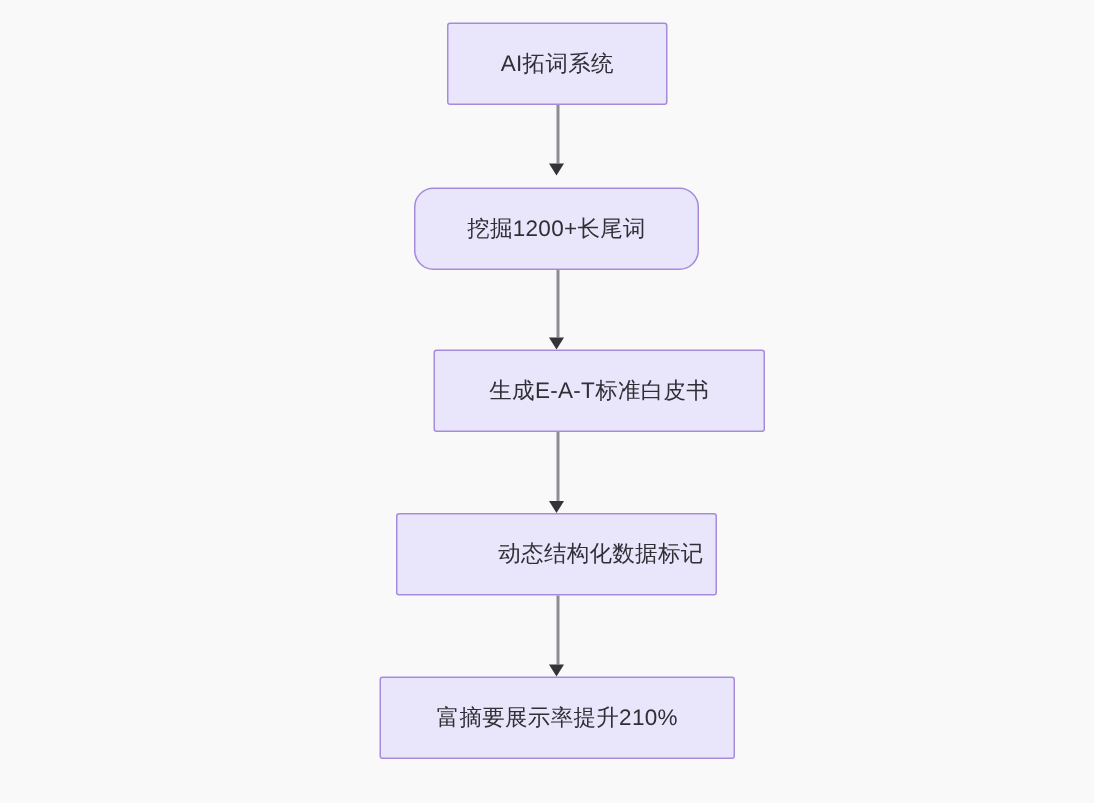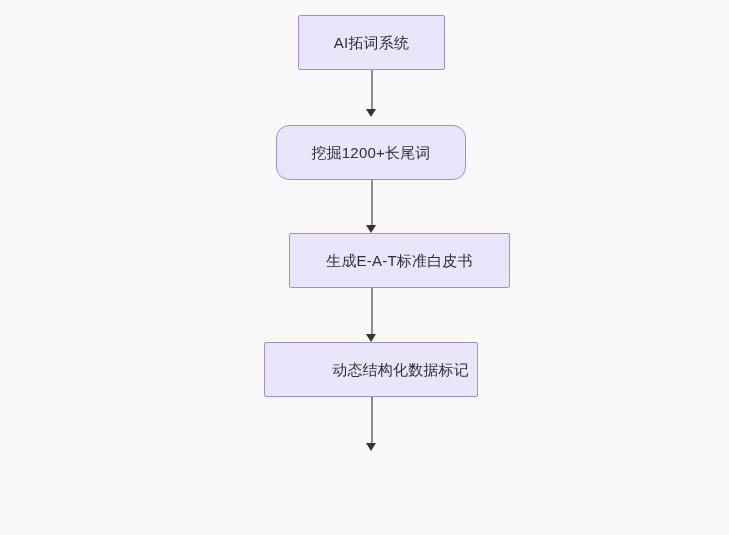--- a/index.html
+++ b/index.html
@@ -91,14 +91,17 @@
   </div>
 
   <div class="node" style="left:261px; top:233px; width:221px; height:55px;margin-left:28px;">
     <span class="node-label">生成E-A-T标准白皮书</span>
   </div>
 
   <div class="node" style="left:264px; top:342px; width:214px; height:55px;justify-content:flex-end;">
     <span class="node-label">动态结构化数据标记</span>
   </div>
 
+  <div class="node" style="left:253px; top:451px; width:237px; height:55px;">
+    <span class="node-label">富摘要展示率提升210%</span>
+  </div>
 
 </div>
 
 </body></html>

